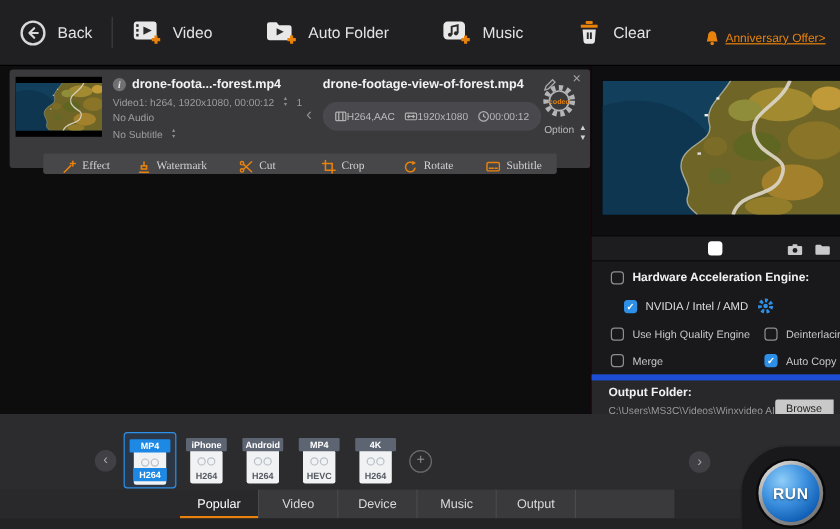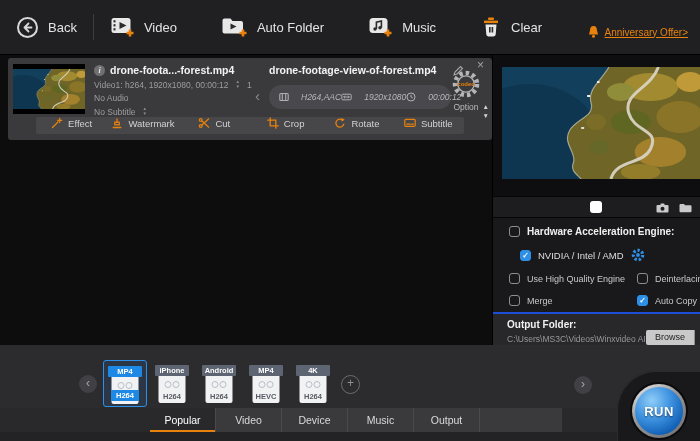--- a/index.html
+++ b/index.html
@@ -27,29 +27,29 @@
   .info-badge{width:11px;height:11px;border-radius:50%;background:#707073;color:#ececec;font-size:8px;
               font-style:italic;font-family:"Liberation Serif",serif;display:flex;align-items:center;
               justify-content:center;flex:none;}
   .meta-row{display:flex;align-items:center;gap:7px;font-size:8.5px;color:#9d9da0;margin-top:3.5px;white-space:nowrap;}
   .sorter{display:flex;flex-direction:column;gap:1px;font-size:4.5px;line-height:4px;color:#8d8d90;cursor:pointer;}
   .card-chevron{position:absolute;left:247px;top:30px;color:#8d8d90;font-size:15px;line-height:15px;cursor:pointer;}
   .out{position:absolute;left:261px;top:6px;width:182px;}
   .out-title{display:flex;align-items:center;gap:17px;font-size:10.5px;font-weight:bold;color:#f2f2f2;white-space:nowrap;}
   .pill{margin-top:9px;height:24px;background:#49494d;border-radius:12px;display:flex;align-items:center;
         justify-content:space-between;padding:0 10px;font-size:8.5px;color:#b8b8bb;}
-  .pill-item{display:flex;align-items:flex-end;gap:12px;white-space:nowrap;font-style:italic;}
+  .pill-item{display:flex;align-items:flex-end;gap:0;white-space:nowrap;}
   .optcol{position:absolute;right:3px;top:0;width:46px;height:62px;text-align:center;}
   .close-x{position:absolute;right:5px;top:1px;color:#a2a2a4;font-size:12px;line-height:12px;cursor:pointer;}
   .gear-wrap{display:inline-block;margin-top:11px;cursor:pointer;}
   .option-label{font-size:8.5px;color:#b8b8bb;margin-top:-1px;}
   .reorder{position:absolute;right:3px;top:46px;display:flex;flex-direction:column;gap:3px;font-size:6.5px;
            line-height:6px;color:#d2d2d4;cursor:pointer;}
-  .edit-bar{position:absolute;left:28px;top:59px;width:428px;height:17px;background:#47474a;border-radius:2px;
-            display:flex;align-items:flex-start;}
+  .edit-bar{position:absolute;left:28px;top:70px;width:428px;height:17px;background:#47474a;border-radius:2px;
+            display:flex;align-items:flex-end;font-family:Liberation Serif, serif;}
   .tool{flex:1;display:flex;align-items:center;justify-content:center;gap:5px;font-size:9.5px;color:#d2d2d4;cursor:pointer;}
 
   
   .rpanel{position:absolute;left:492px;top:55px;width:237px;height:290px;background:#141416;border-left:1px solid #000;box-sizing:border-box;}
   .preview{position:absolute;left:0;top:0;width:208px;height:141px;background:#0e0e10;}
   .screen{position:absolute;left:9px;top:12px;width:198px;height:112px;background:#000;}
   .screen svg{width:100%;height:100%;}
   .pcontrols{position:absolute;left:0;top:141px;width:208px;height:22px;background:#1d1d1f;
              border-top:1px solid #060606;border-bottom:1px solid #060606;box-sizing:border-box;}
   .stop-btn{position:absolute;left:97px;top:4px;width:12px;height:12px;background:#fff;border-radius:3px;cursor:pointer;}
@@ -57,21 +57,21 @@
   .fold{position:absolute;right:9px;top:6px;cursor:pointer;}
   .opts{position:absolute;left:0;top:163px;width:208px;height:94px;background:#19191b;}
   .cb{width:11px;height:11px;border:1px solid #8e8e91;border-radius:3px;box-sizing:border-box;flex:none;
       display:inline-flex;align-items:center;justify-content:center;cursor:pointer;background:transparent;
       color:transparent;font-size:8px;font-weight:bold;line-height:9px;}
   .cb.checked{background:#2e8fe6;border-color:#2e8fe6;color:#fff;}
   .opt-row{position:absolute;display:flex;align-items:center;gap:7px;white-space:nowrap;}
   .r1{left:16px;top:8px;font-size:10px;font-weight:bold;color:#f0f0f0;}
   .r2{left:27px;top:30px;font-size:9.5px;color:#dedee0;}
   .small-opt{font-size:9px;color:#c9c9cb;}
-  .outfolder{position:absolute;left:0;top:257px;width:208px;height:33px;background:#28282b;border-top:2px solid #1d4ed8;box-sizing:border-box;}
+  .outfolder{position:absolute;left:0;top:257px;width:208px;height:33px;background:#28282b;border-top:5px solid #1d4ed8;box-sizing:border-box;}
   .of-title{position:absolute;left:14px;top:5px;font-size:10px;font-weight:bold;color:#f0f0f0;}
   .of-btns{position:absolute;right:6px;top:16px;display:flex;flex-direction:column;}
   .of-btn{background:#c9c9c9;color:#222;font-size:9px;padding:2px 9px;line-height:11px;cursor:pointer;}
   .of-btn:first-child{border-radius:2px 0 0 2px;border-right:1px solid #8f8f8f;}
   .of-btn:last-child{border-radius:0 2px 2px 0;}
   .of-path{position:absolute;left:14px;top:20px;font-size:8.5px;color:#98989b;white-space:nowrap;}
 
   
   .bottom{position:absolute;left:0;top:345px;width:700px;height:96px;background:#2c2c2f;}
   .tf{position:absolute;left:8px;top:11px;width:100px;text-align:center;cursor:pointer;}

